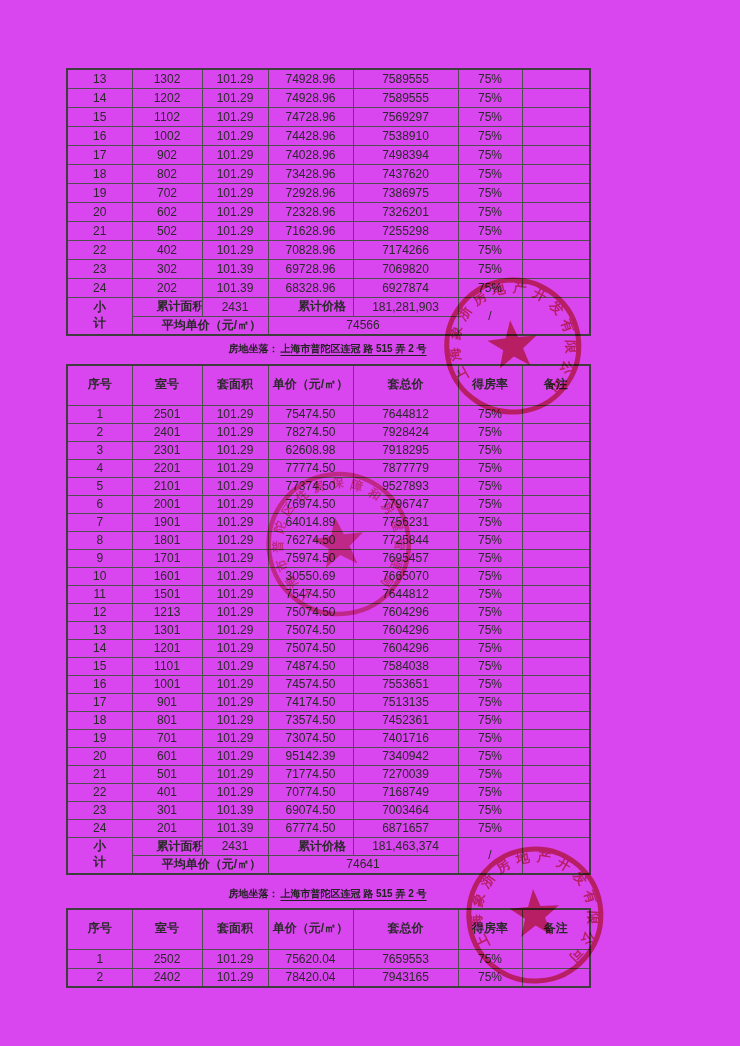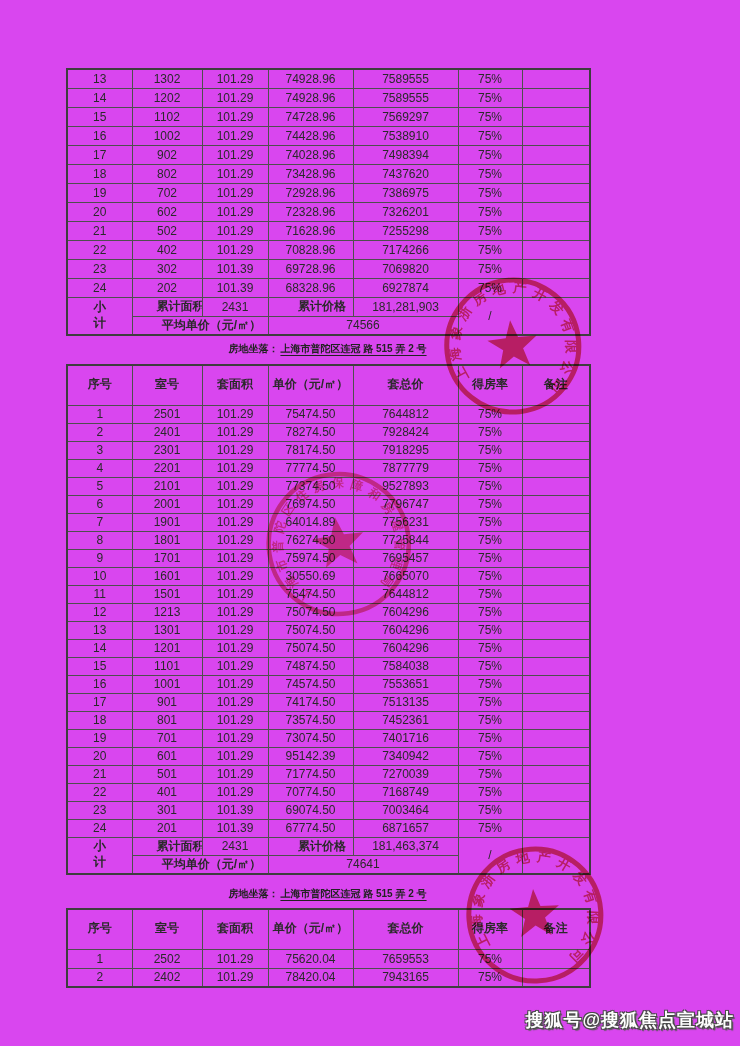--- a/index.html
+++ b/index.html
@@ -232,21 +232,21 @@
             <td>101.29</td>
             <td>78274.50</td>
             <td>7928424</td>
             <td>75%</td>
             <td></td>
           </tr>
           <tr>
             <td>3</td>
             <td>2301</td>
             <td>101.29</td>
-            <td>78174.50</td>
+            <td>62608.98</td>
             <td>7918295</td>
             <td>75%</td>
             <td></td>
           </tr>
           <tr>
             <td>4</td>
             <td>2201</td>
             <td>101.29</td>
             <td>77774.50</td>
             <td>7877779</td>
@@ -526,15 +526,14 @@
     <svg width="160" height="160" viewBox="0 0 160 160">
       <circle cx="80" cy="80" r="66" fill="none" stroke="#cf4a4a" stroke-width="5"></circle>
       <polygon points="80,54 73.8,71.5 55.3,72 70,83.2 64.7,101 80,90.5 95.3,101 90,83.2 104.7,72 86.2,71.5" fill="#cf4a4a"></polygon>
       <path id="arc-s3" d="M 33.2 107 A 54 54 0 1 1 107 126.8" fill="none"></path>
       <text font-size="13.5" fill="#cf4a4a">
         <textPath href="#arc-s3" textLength="250" lengthAdjust="spacing">上海象浙房地产开发有限公司</textPath>
       </text>
     </svg>
   </div>
 
-  <div class="watermark">搜狐号@搜狐焦点宣城站</div>
 
 </div>
 
 </body></html>

